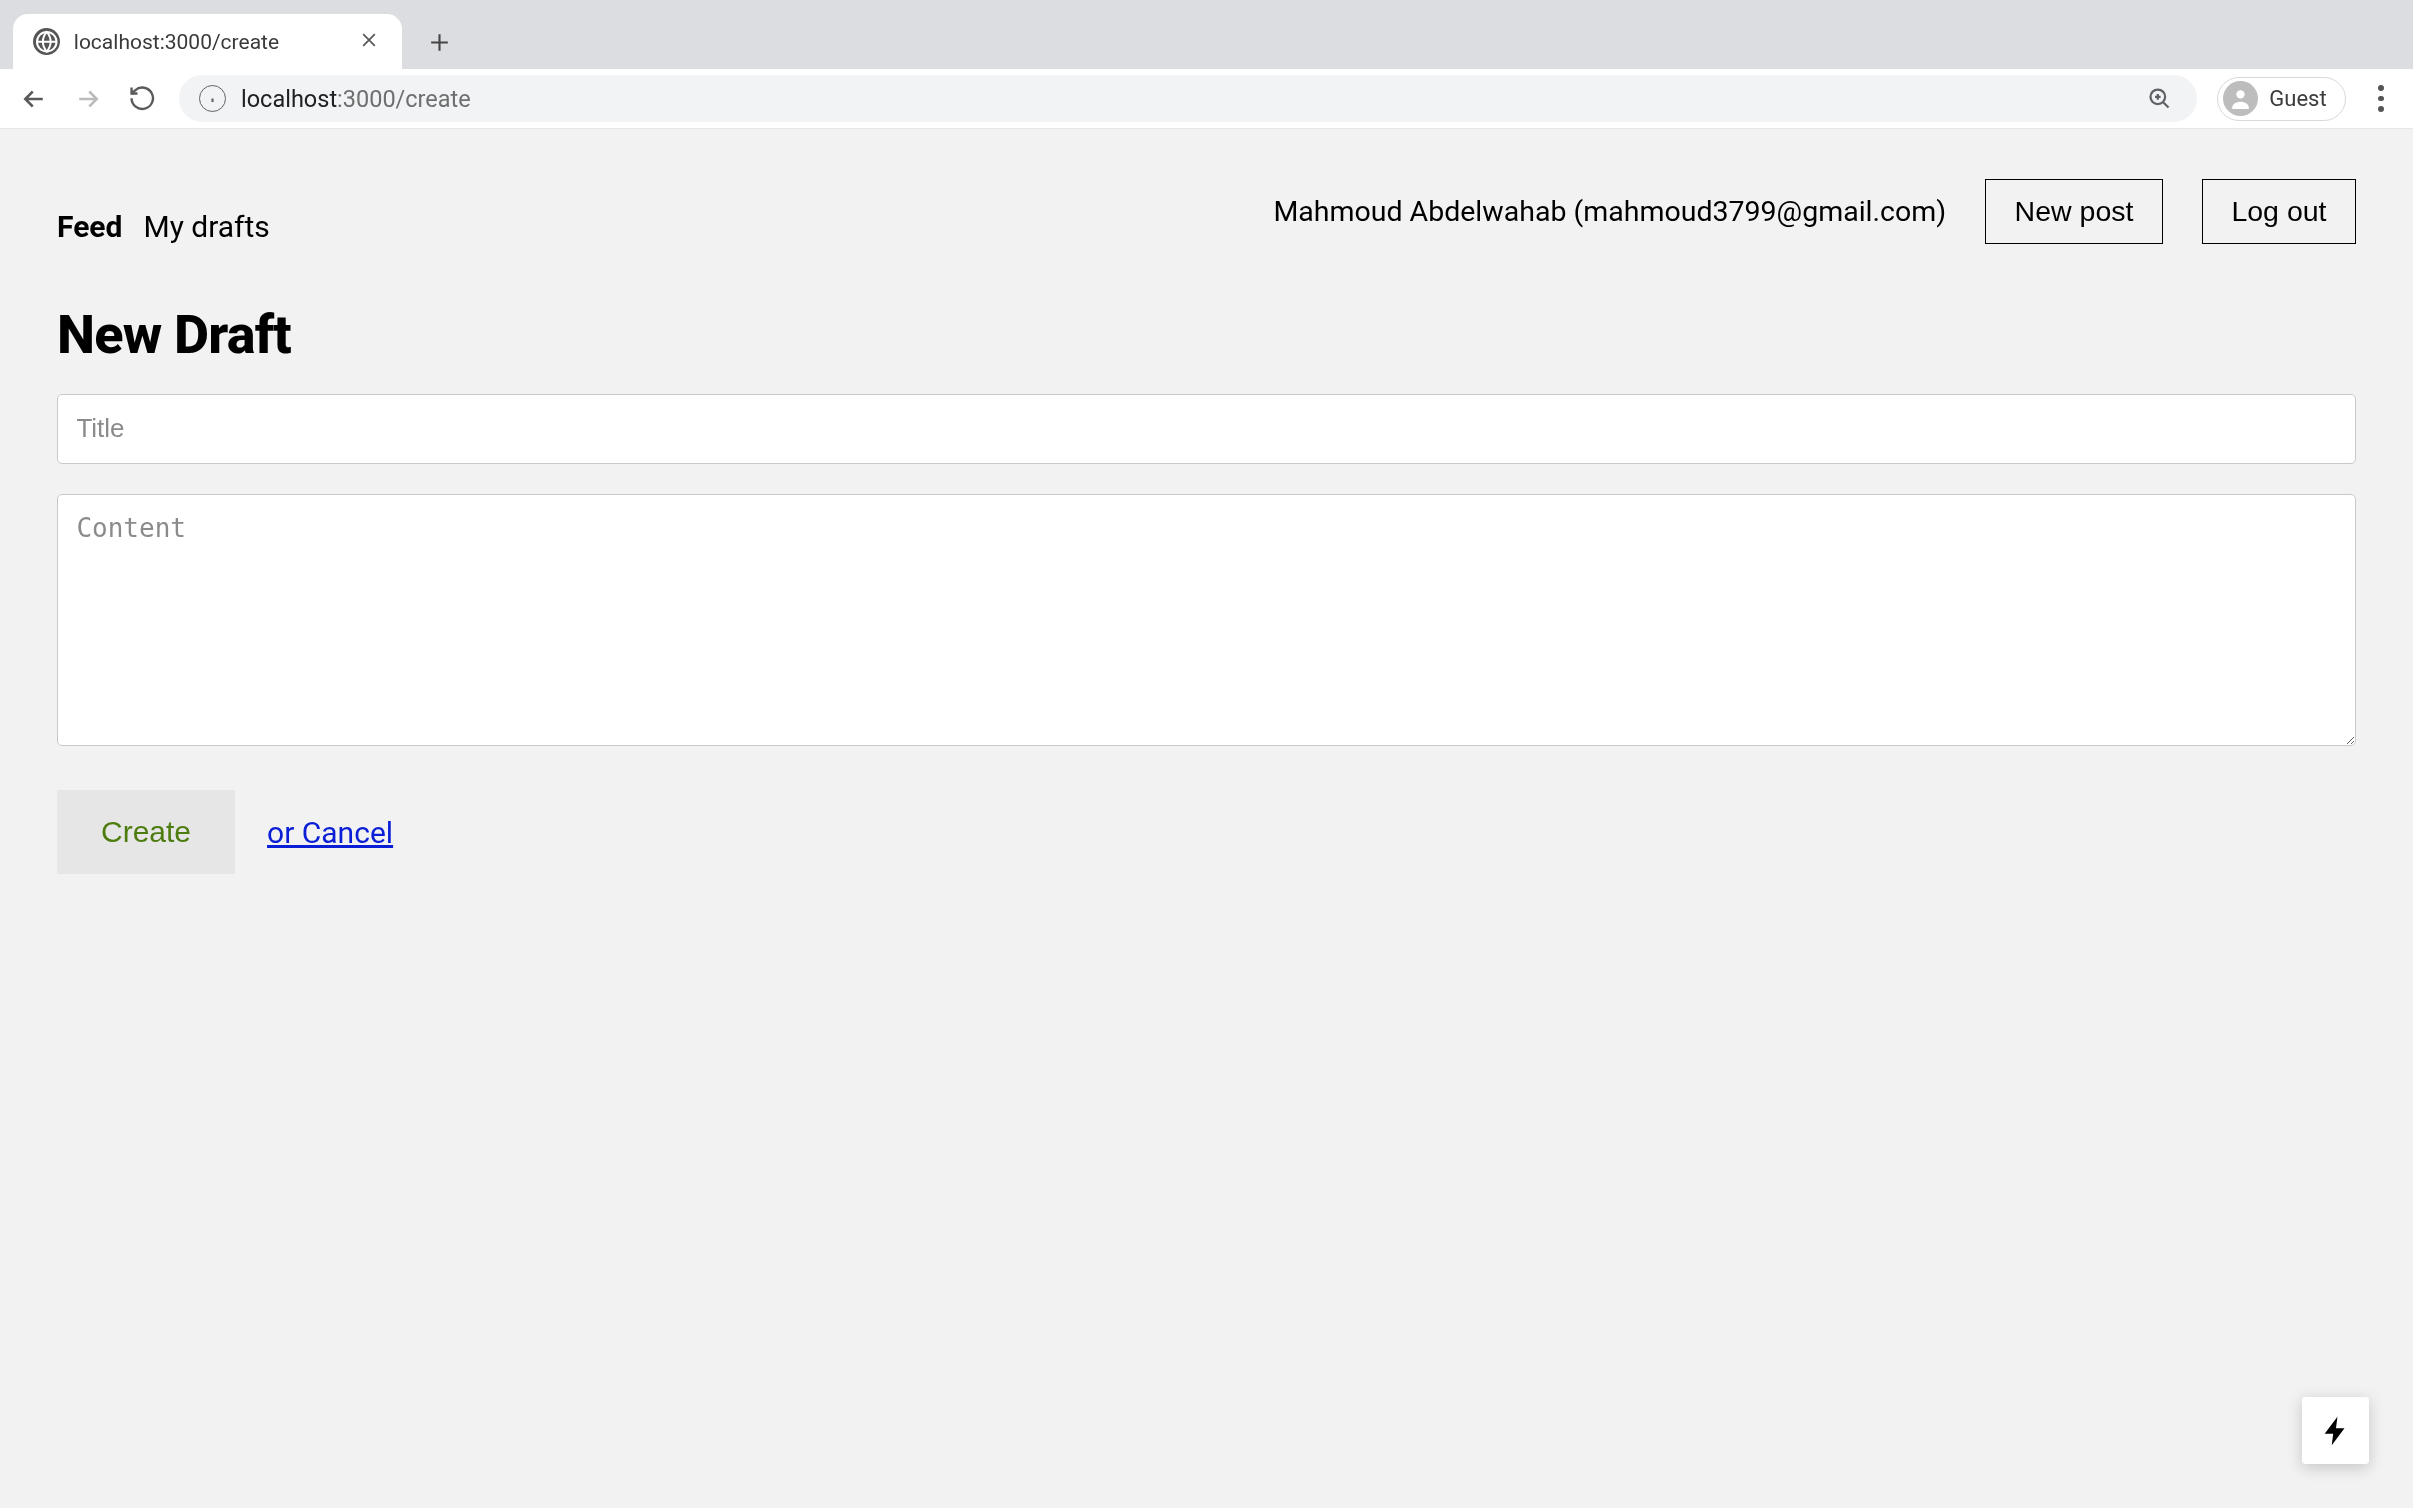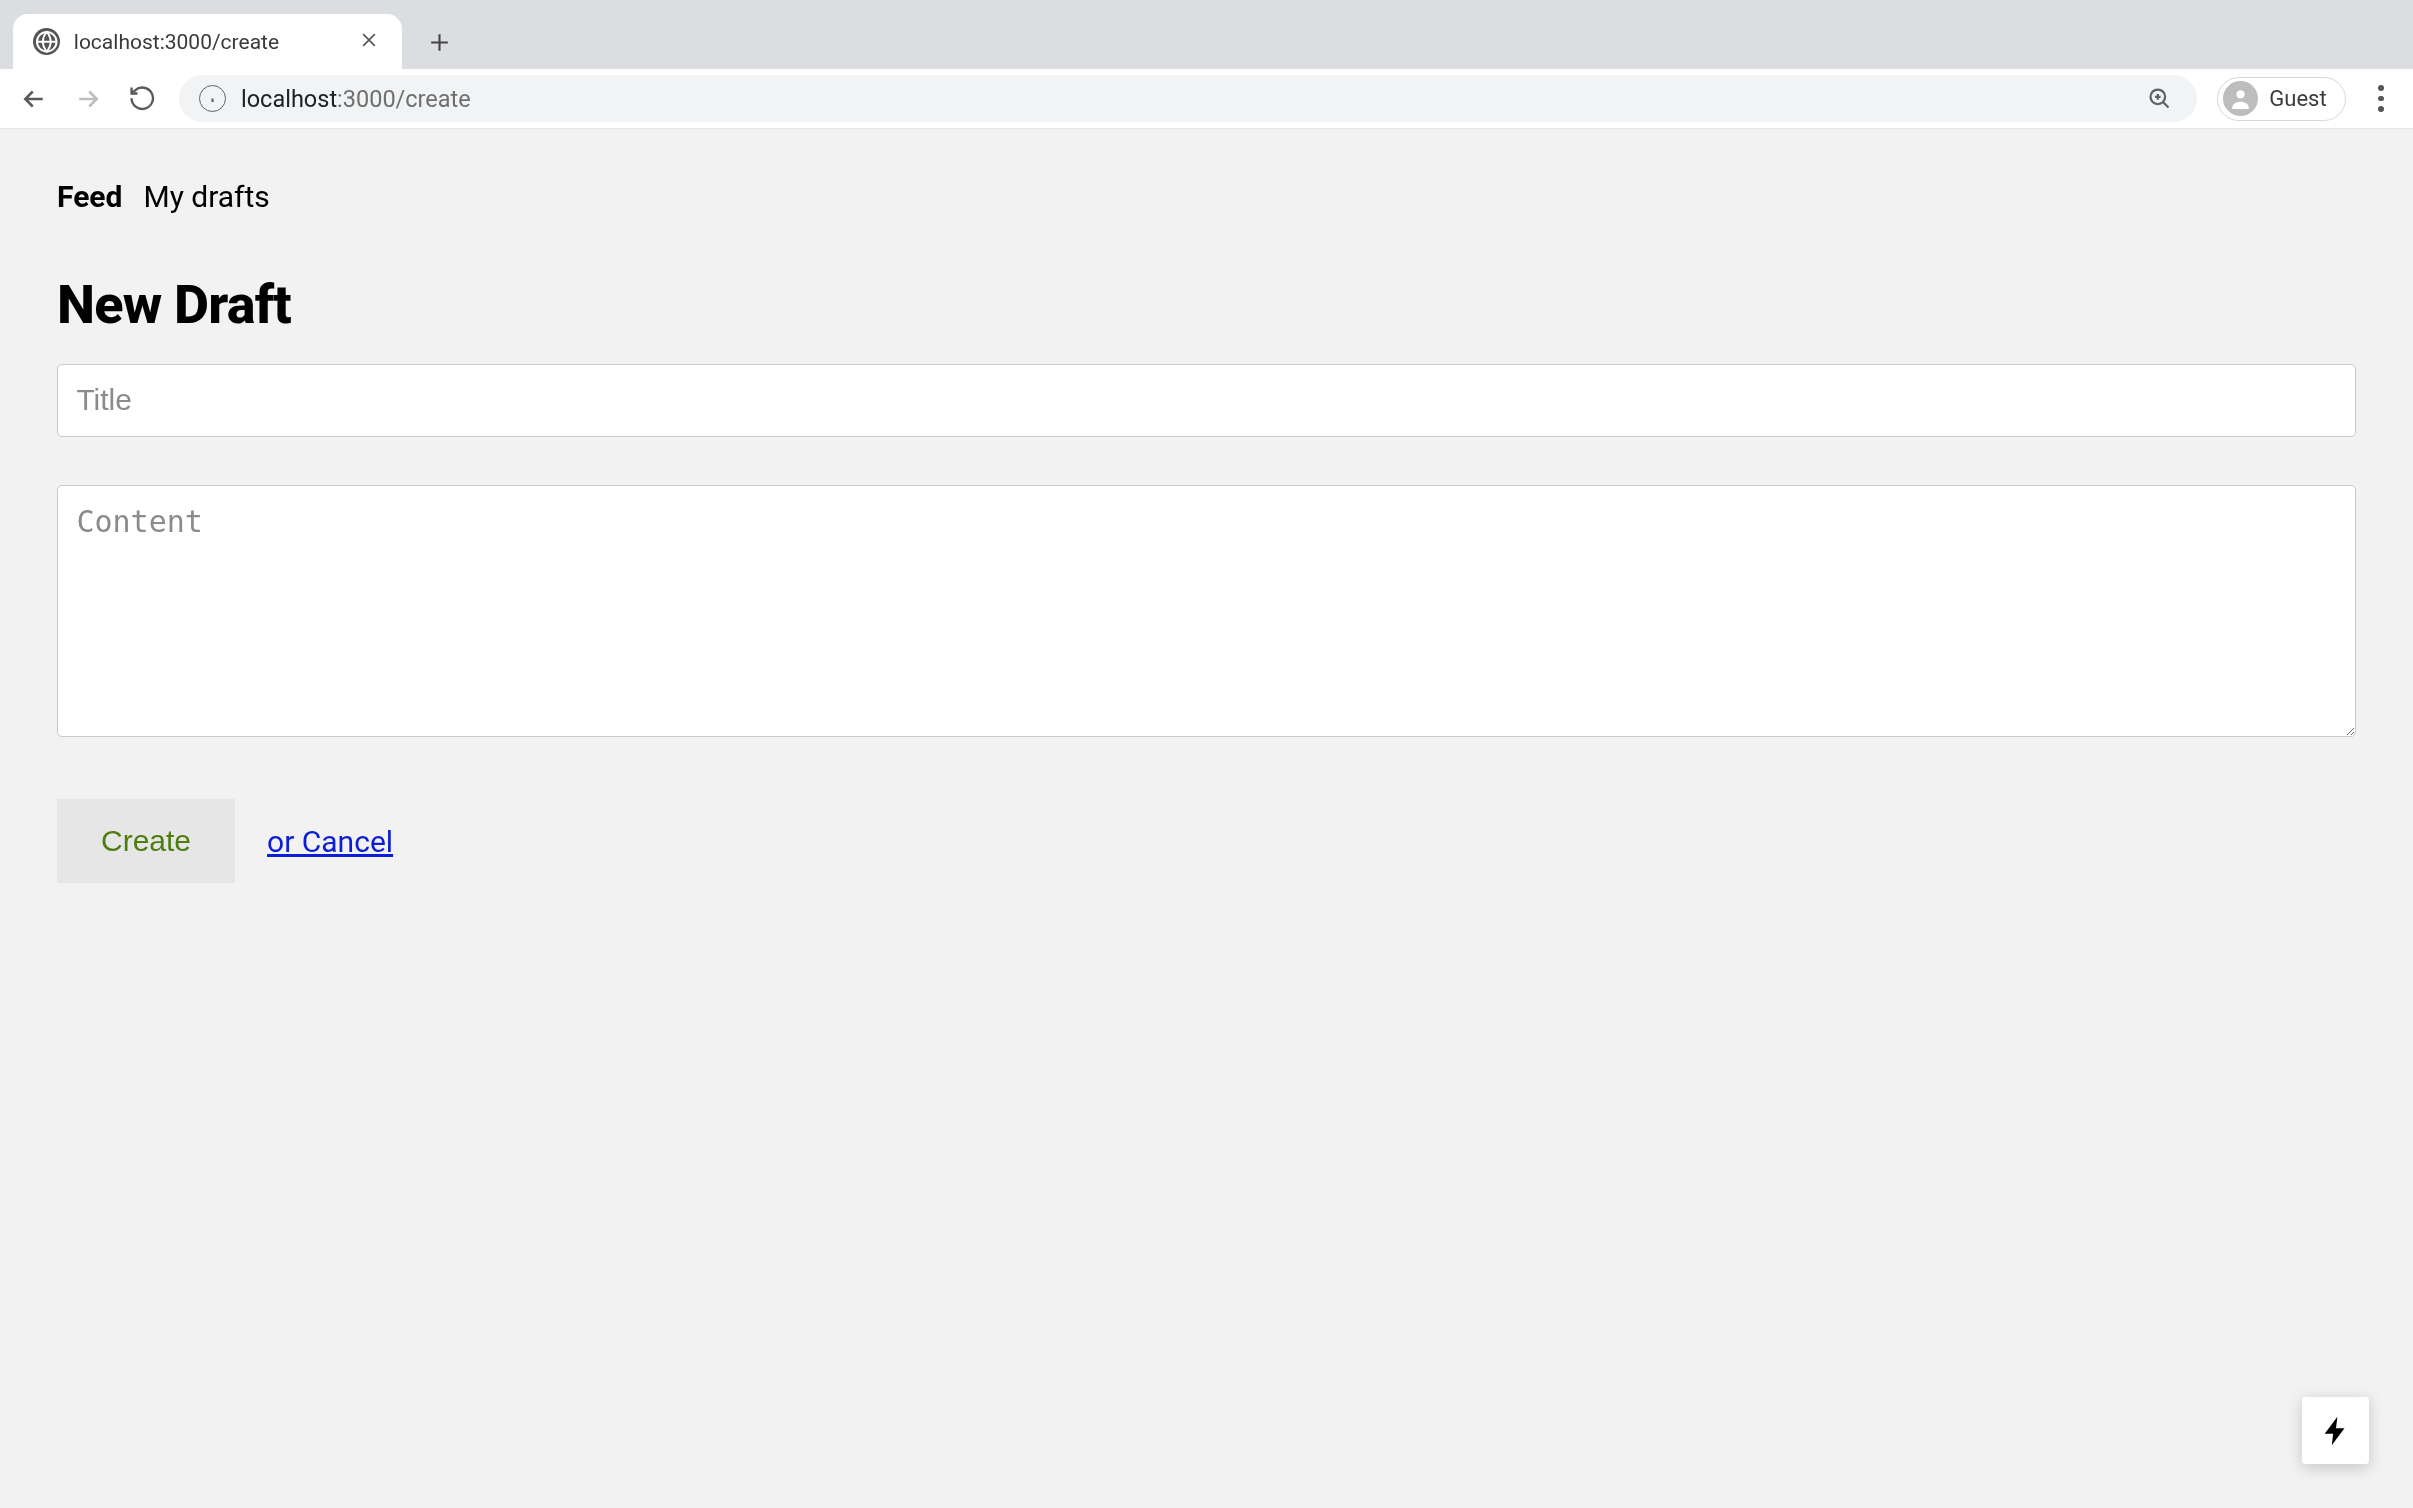--- a/index.html
+++ b/index.html
@@ -99,24 +99,24 @@
       cursor:pointer;
     }
 
     .content { padding: 25px 57px; }
     h1.page-title { font-size: 54px; font-weight:800; letter-spacing:-0.8px; margin-bottom: 28px;}
     .field-input {
       width:100%;
       background:#fff;
       border:1.7px solid #c9c9c9;
       border-radius:5px;
-      font-size:30px;
+      font-size:26px;
       padding: 18.4px 18.4px;
       color:#8b5cf6;
-      margin-bottom: 48px;
+      margin-bottom: 30px;
     }
     .field-input::placeholder { color:#8b8b8b; }
     textarea.field-input {
       font-family: ui-monospace, SFMono-Regular, Menlo, monospace;
       height: 252px;
       resize: both;
     }
     .actions { display:flex; align-items:center; gap: 32px; margin-top: 11.7px;}
     .create-btn {
       background:#e6e6e6;
@@ -215,20 +215,25 @@
       <span></span>
       <span></span>
       <span></span>
     </div>
 </div>
 
 <div class="page">
   <div class="navbar">
     <span class="nav-link active">Feed</span>
     <span class="nav-link">My drafts</span>
+    <div class="nav-right">
+      <span class="user-info">Mahmoud Abdelwahab (mahmoud3799@gmail.com)</span>
+      <button class="outline-btn">New post</button>
+      <button class="outline-btn">Log out</button>
+    </div>
   </div>
 
   <div class="content">
     <h1 class="page-title">New Draft</h1>
 
     <input class="field-input" type="text" placeholder="Title" style="">
 
     <textarea class="field-input" placeholder="Content" style=""></textarea>
 
     <div class="actions">

